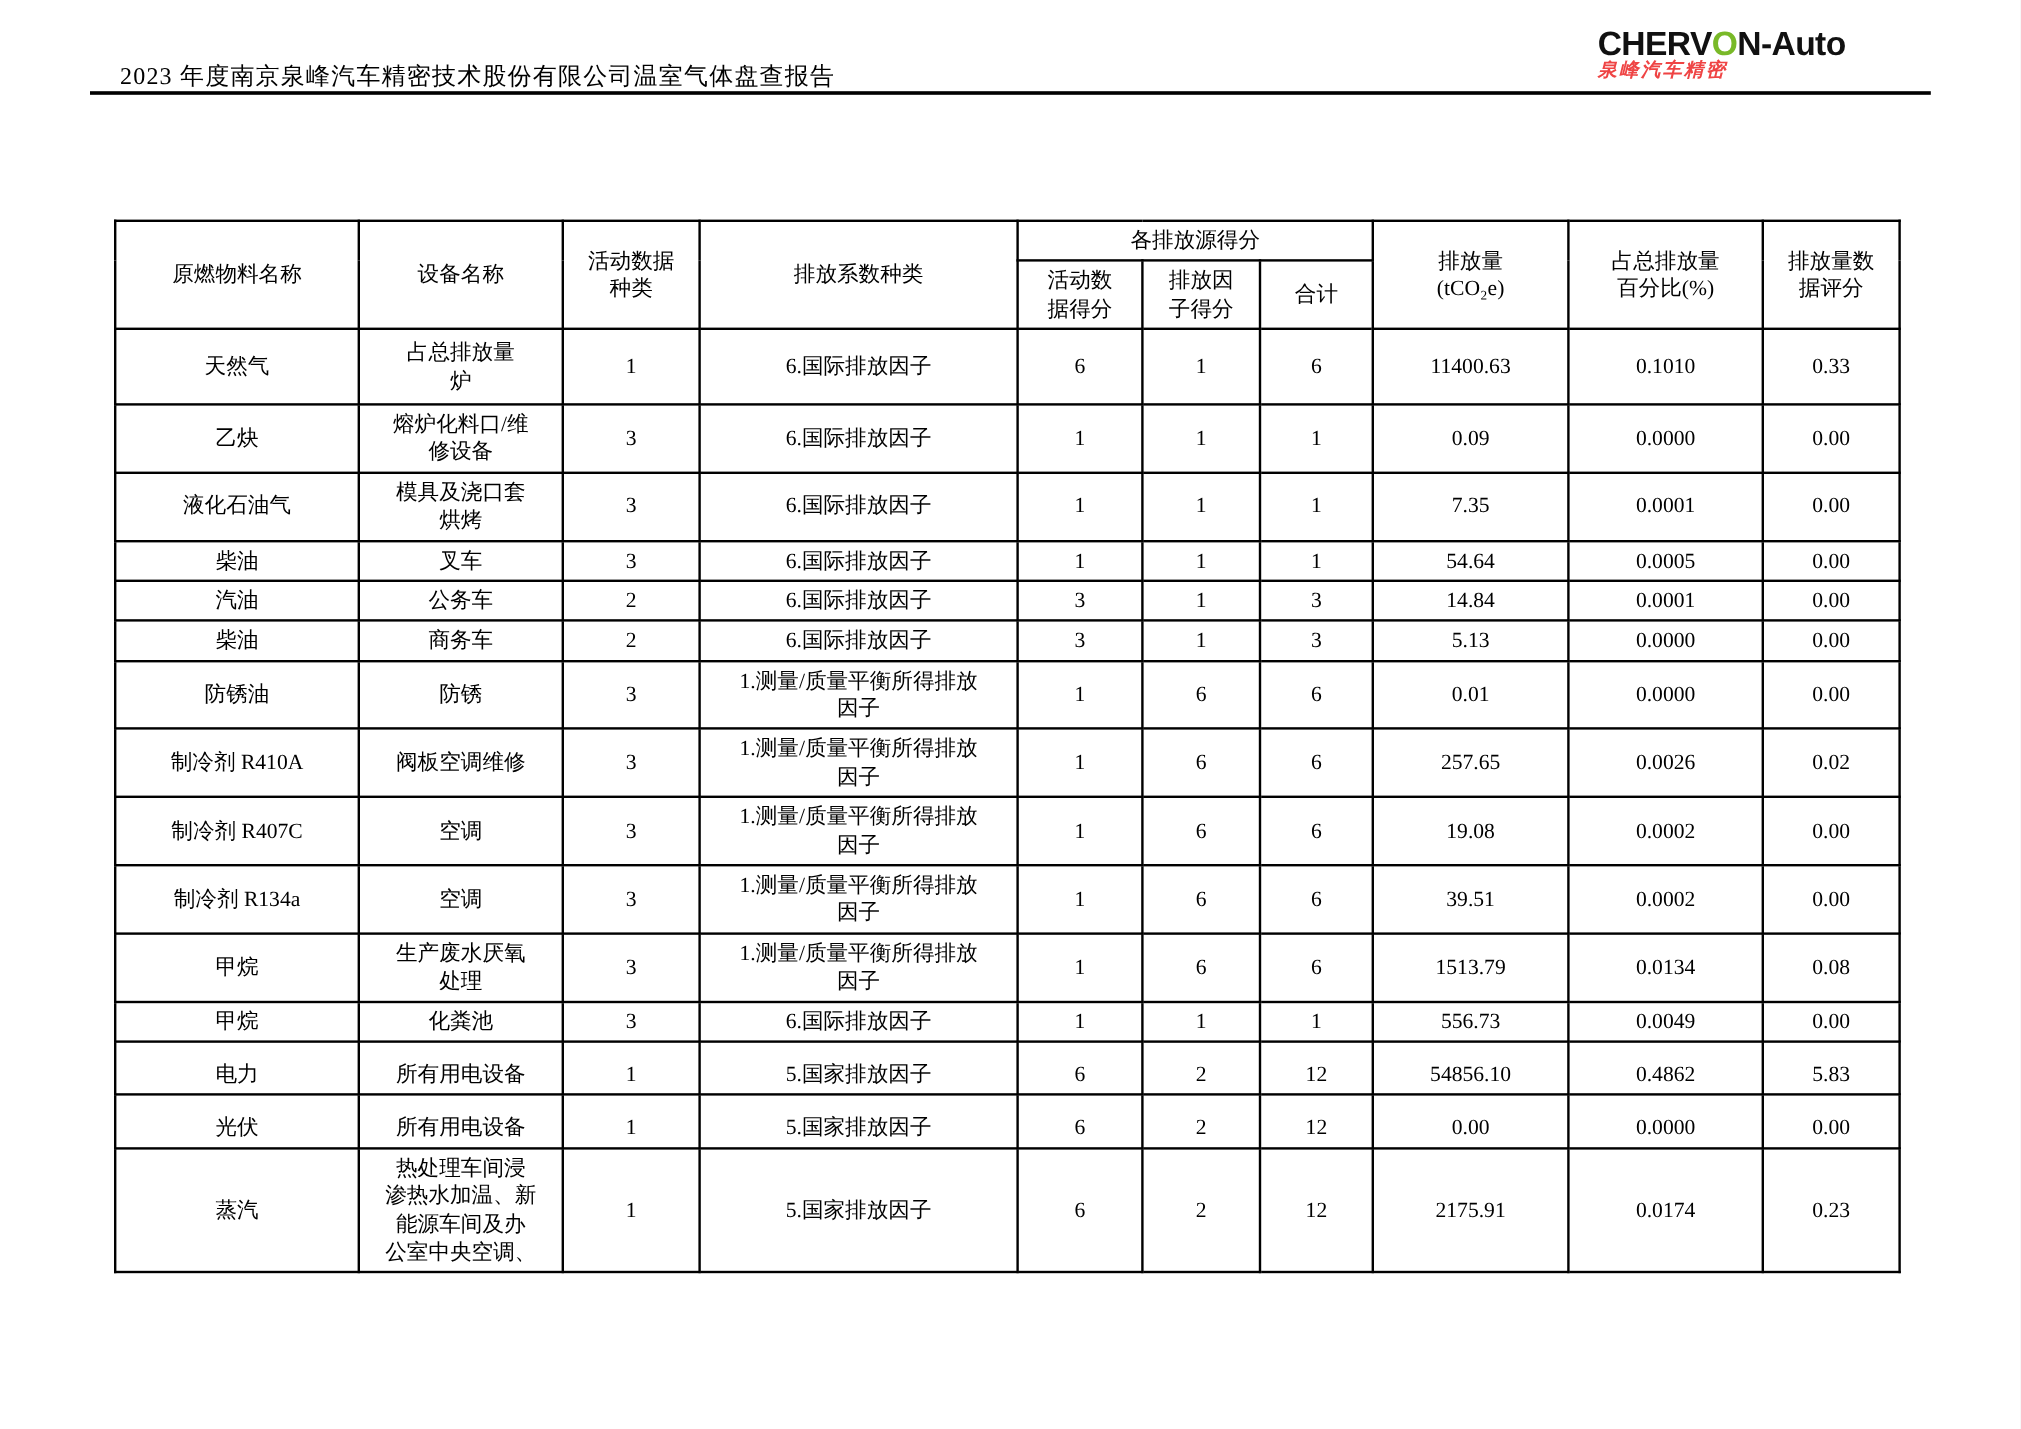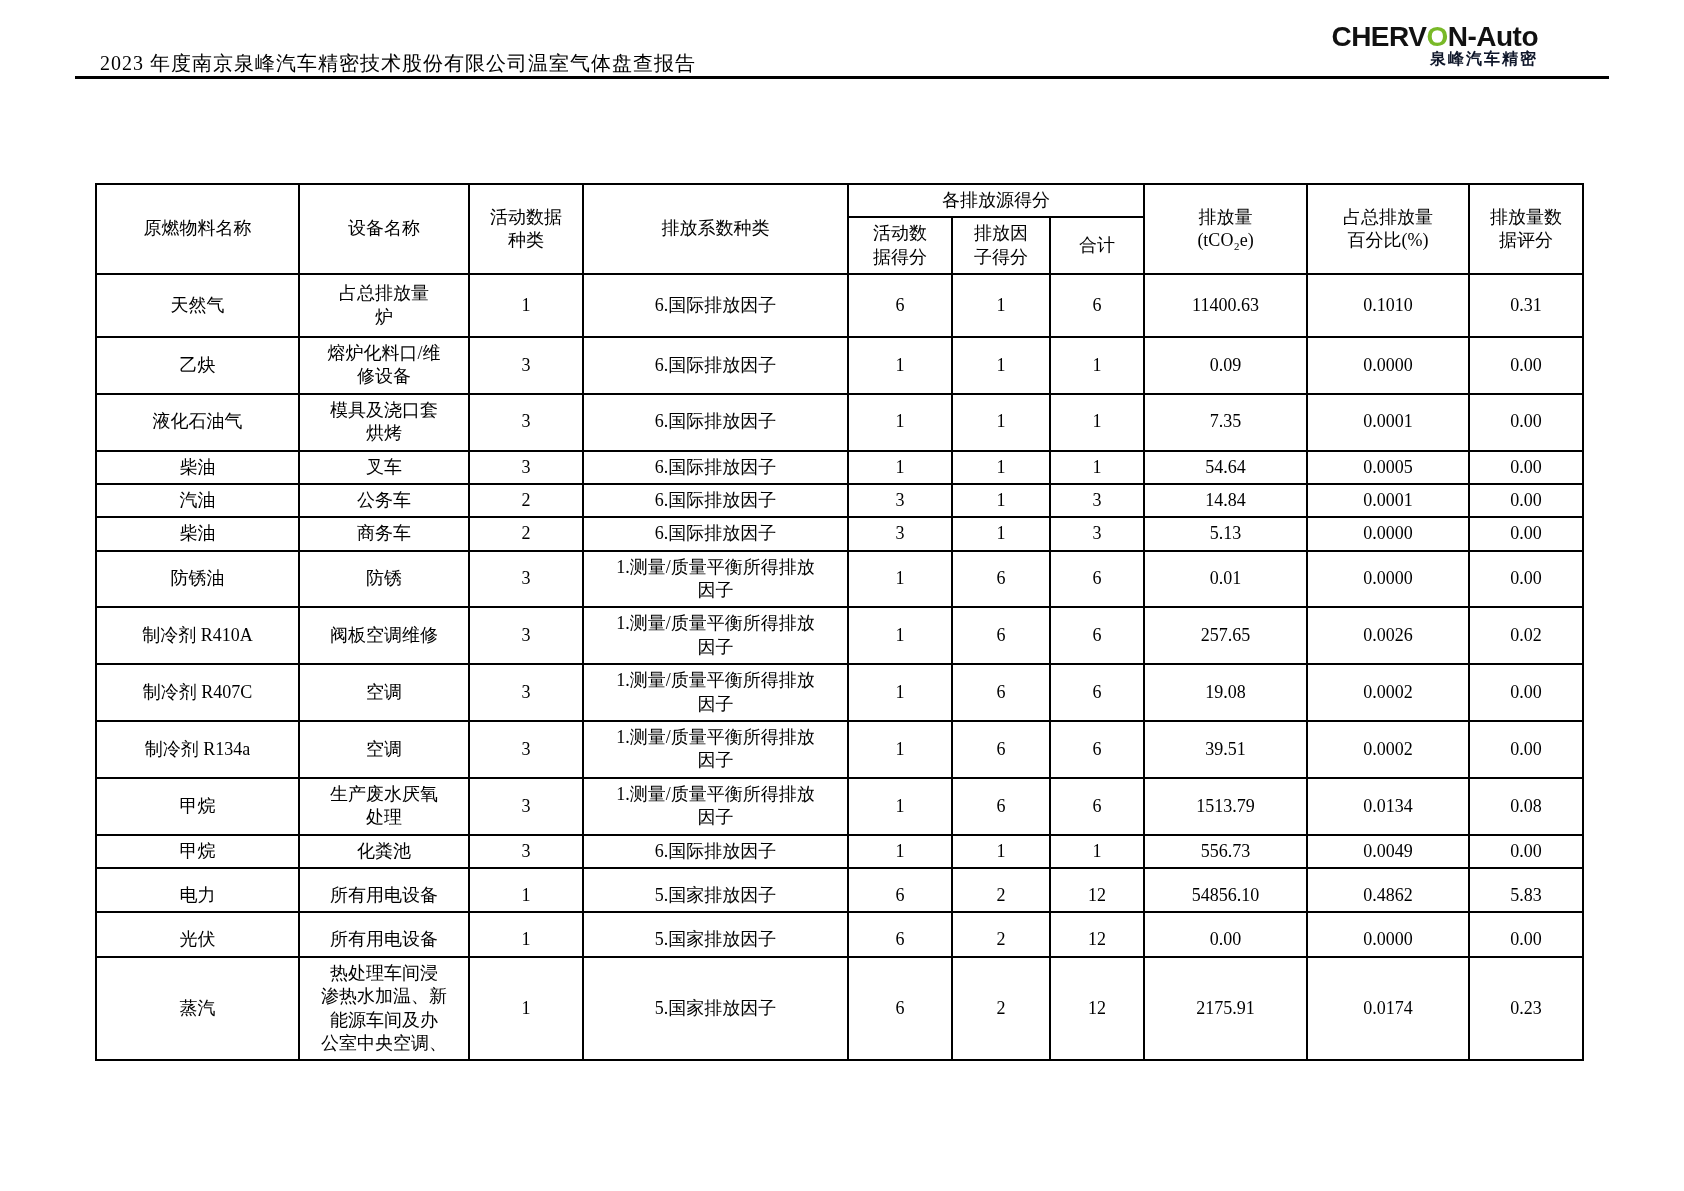--- a/index.html
+++ b/index.html
@@ -16,30 +16,30 @@
   .hdr-left{
     position:absolute;left:100px;top:50px;
     font-size:20px;letter-spacing:1px;
   }
   .hdr-rule{
     position:absolute;left:75px;right:75px;top:76px;
     height:3px;background:#000;
   }
   .logo{
     position:absolute;right:146px;top:22px;
-    text-align:right;line-height:1.05;
+    text-align:left;line-height:1.05;
     font-family:"Liberation Sans","DejaVu Sans",sans-serif;
   }
   .logo-line1{
     font-size:28px;font-weight:800;letter-spacing:-0.5px;color:#111;
     white-space:nowrap;
   }
   .logo-o{font-weight:800;}
   .logo-line2{
-    font-size:16px;font-weight:700;color:#0f172a;letter-spacing:2px;
+    font-size:16px;font-weight:700;color:#ef4444;letter-spacing:2px;font-style:italic;
   }
   
   .doc-title{
     position:absolute;left:0;right:0;top:108px;
     text-align:center;
     font-size:28px;font-weight:bold;letter-spacing:1px;
     margin:0;
   }
   
   table.score{
@@ -122,21 +122,21 @@
       <td>天然气</td>
       <td>占总排放量
 炉</td>
       <td>1</td>
       <td>6.国际排放因子</td>
       <td>6</td>
       <td>1</td>
       <td>6</td>
       <td>11400.63</td>
       <td>0.1010</td>
-      <td>0.31</td>
+      <td>0.33</td>
     </tr>
         <tr>
       <td>乙炔</td>
       <td>熔炉化料口/维
 修设备</td>
       <td>3</td>
       <td>6.国际排放因子</td>
       <td>1</td>
       <td>1</td>
       <td>1</td>

